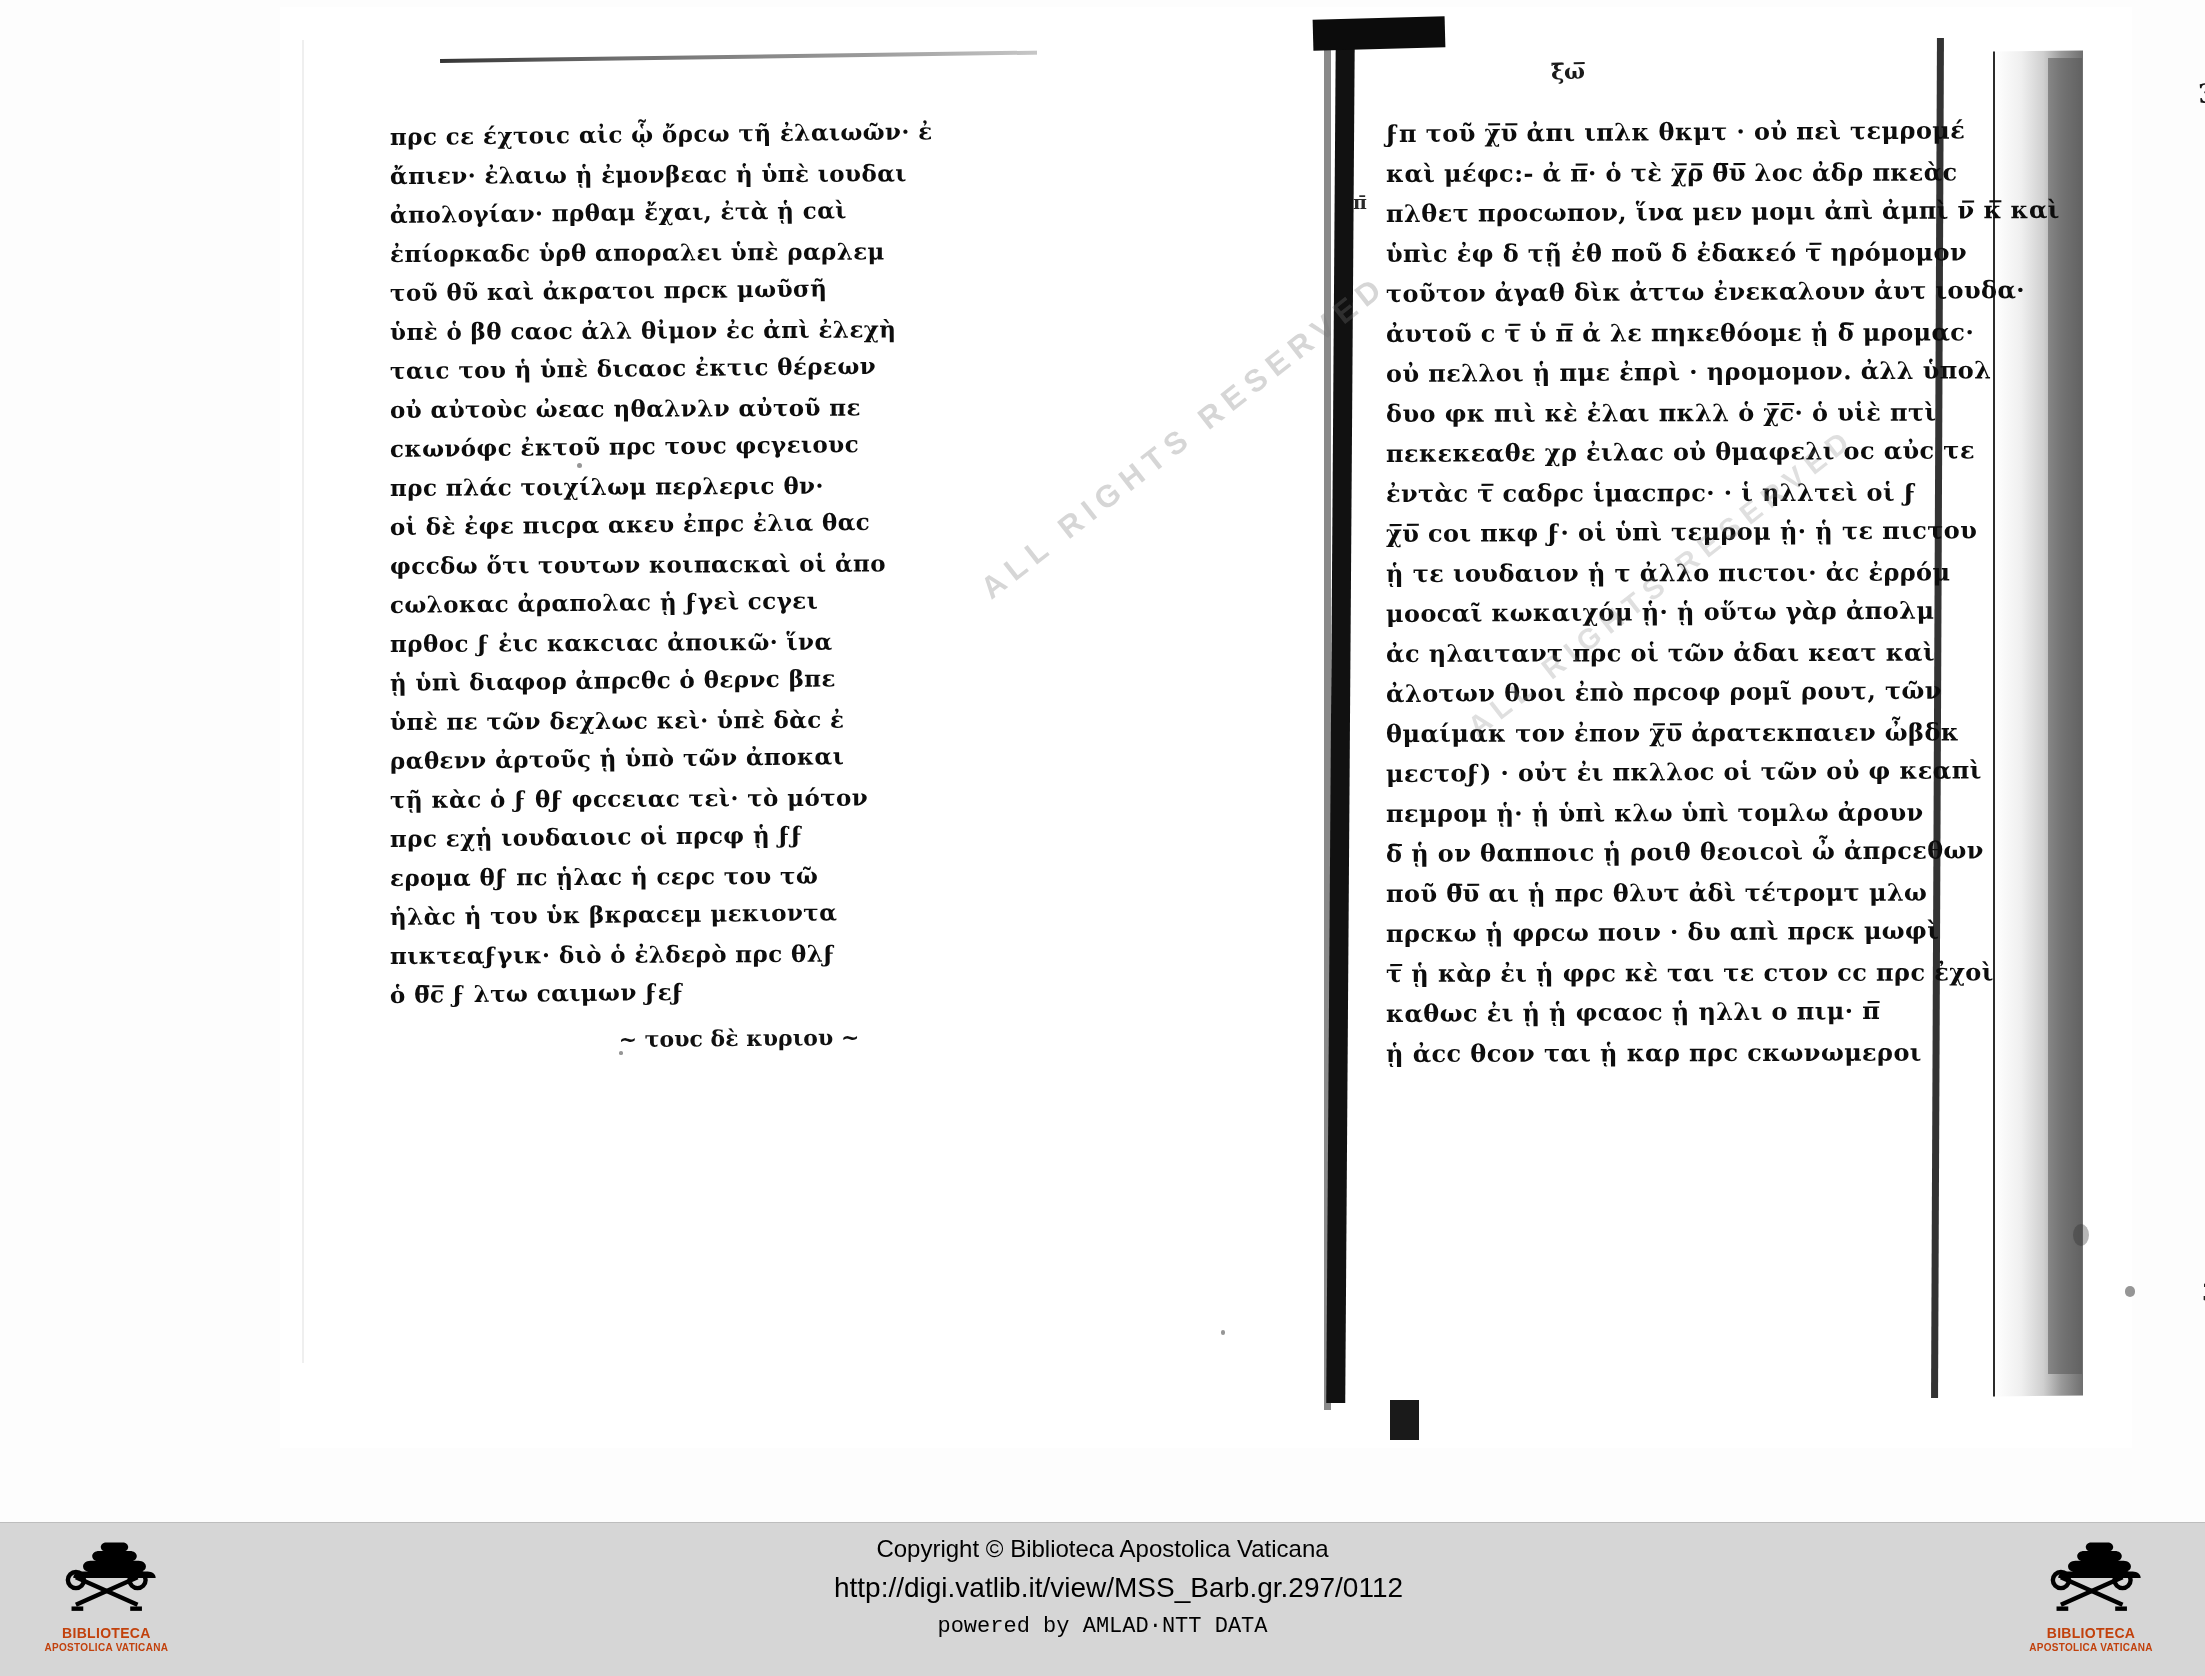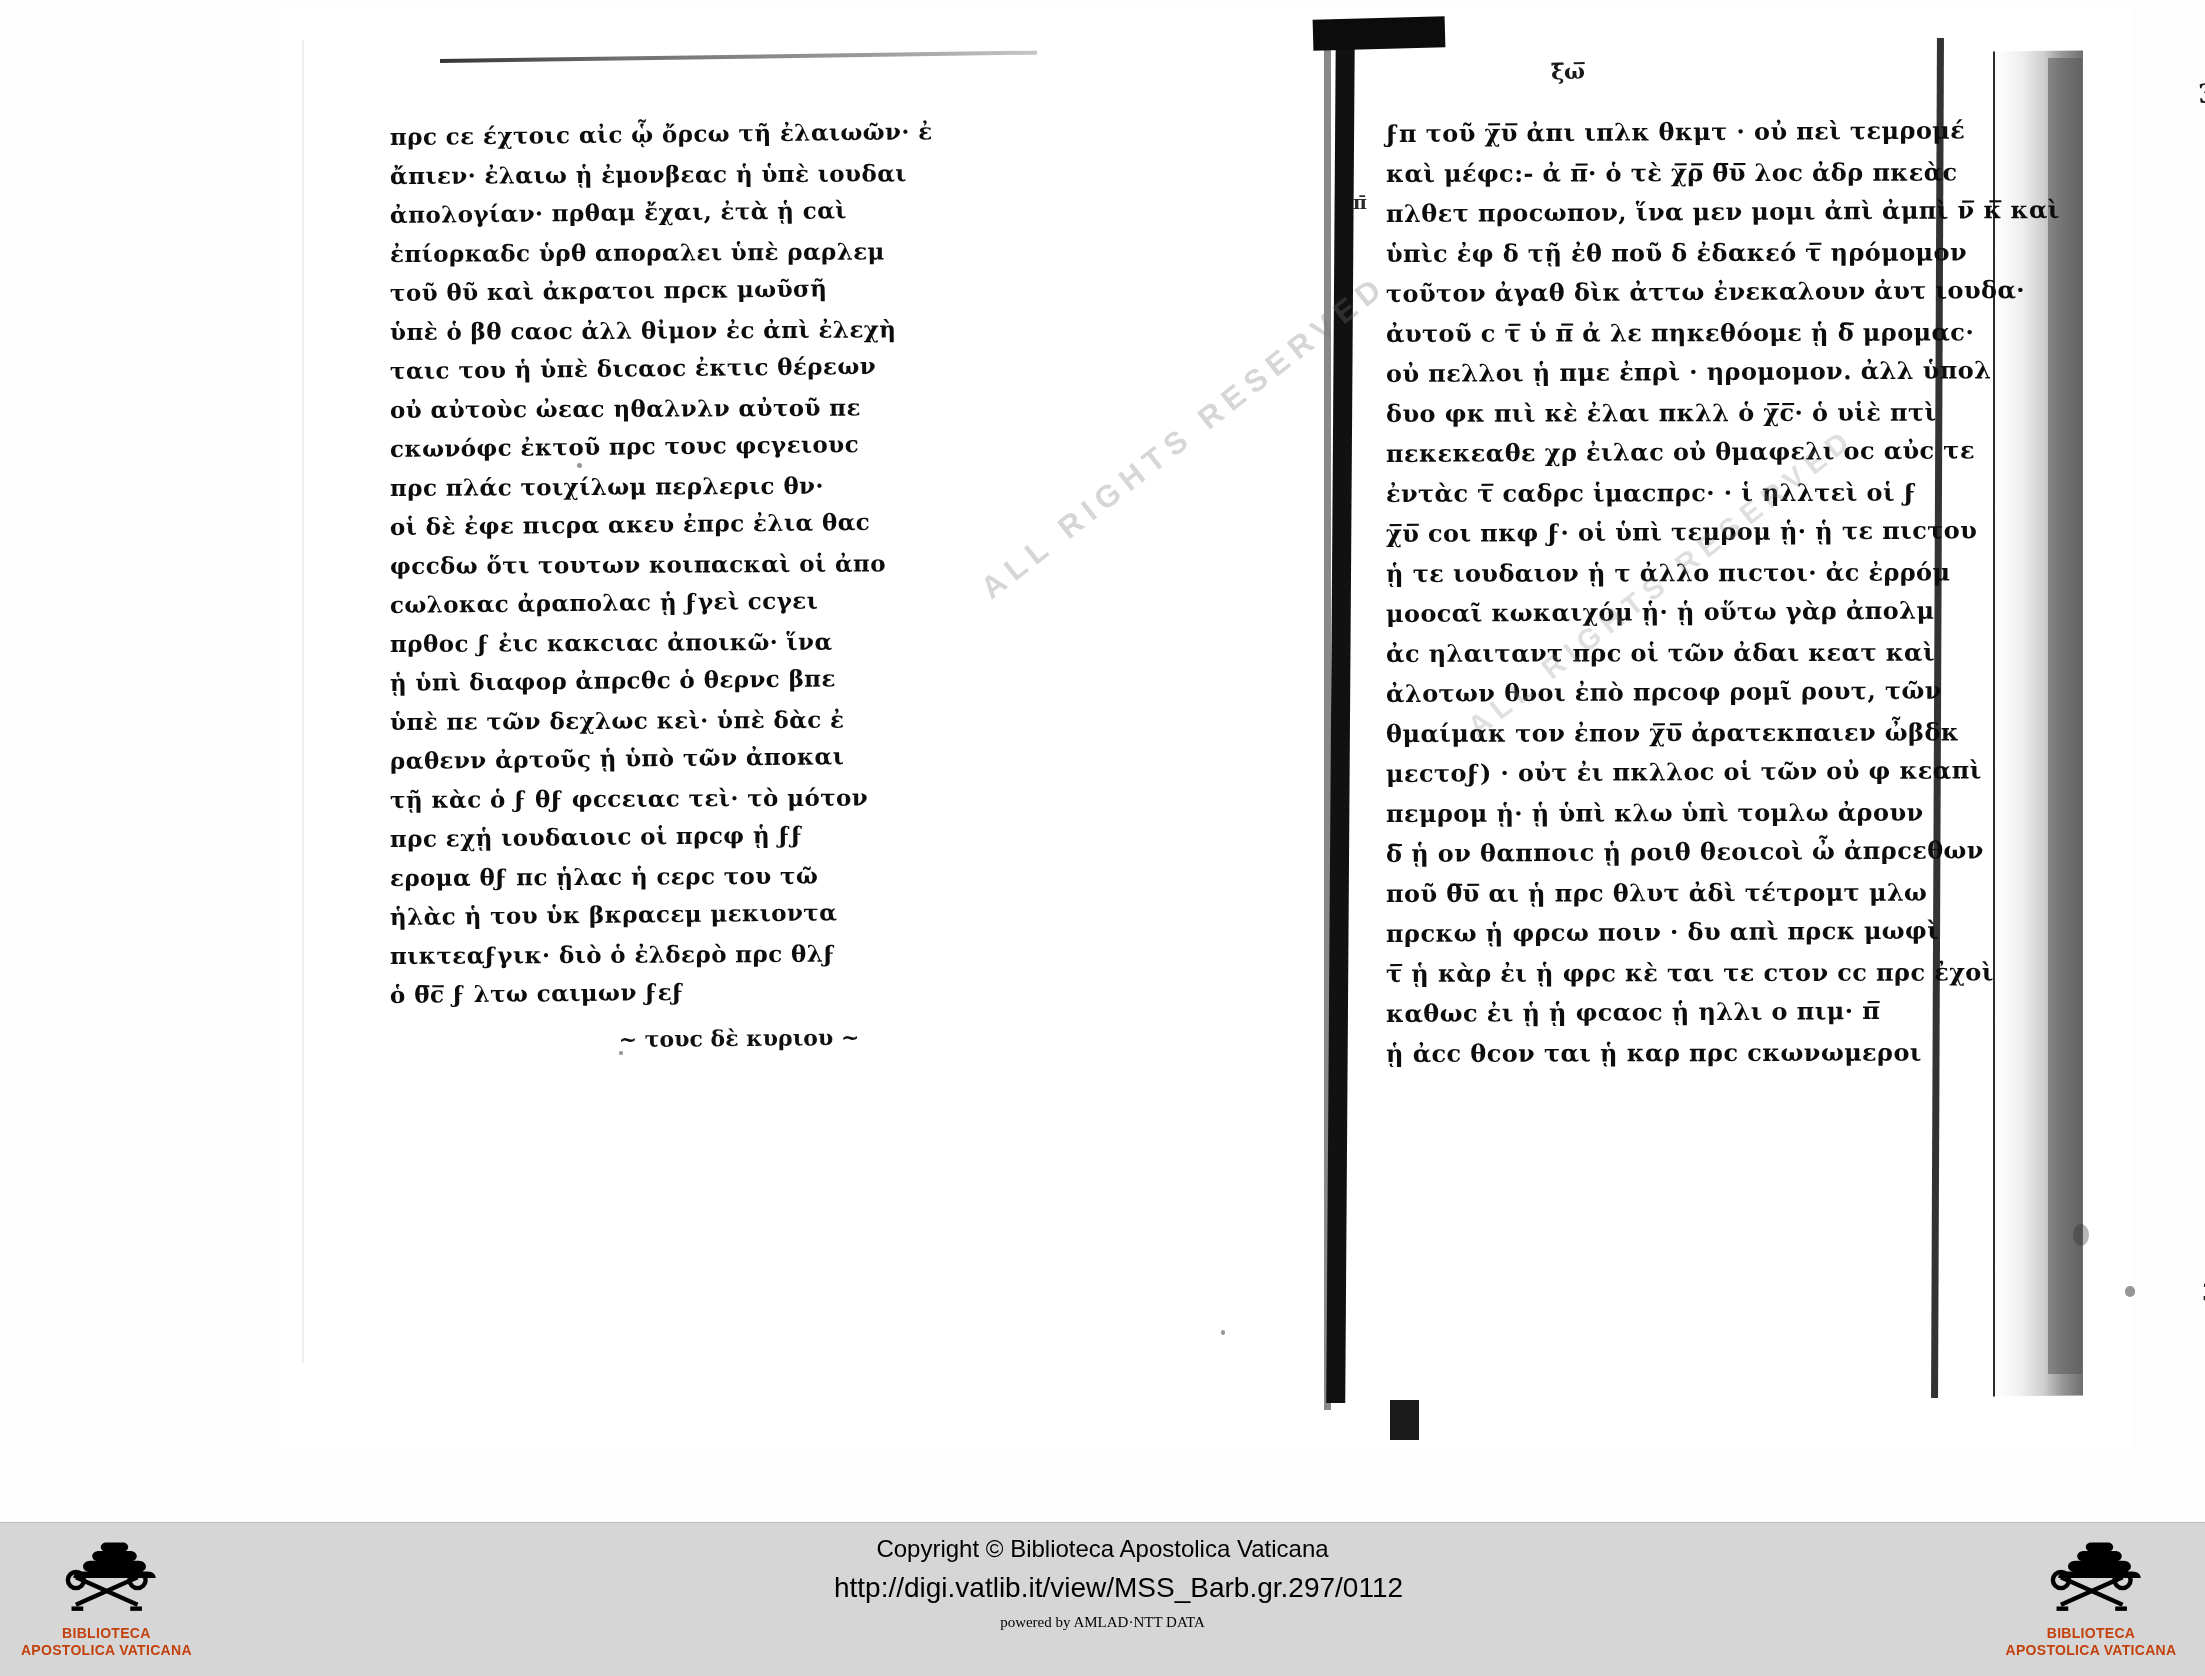--- a/index.html
+++ b/index.html
@@ -294,24 +294,24 @@
     font-family: "Liberation Sans", sans-serif;
   }
   .url-line {
     font-size: 28px;
     color: #000;
     margin-top: 8.8px;
     font-family: "Liberation Sans", sans-serif;
     padding-left: 32px;
   }
   .powered-line {
-    font-size: 15px;
+    font-size: 22px;
     color: #000;
     margin-top: 10.3px;
-    font-family: Liberation Serif, serif;
+    font-family: Liberation Mono, monospace;
   }
 
   .seal {
     position: absolute;
     top: 14.7px;
     width: 198px;
     height: 129px;
   }
   .seal.left { left: 7.4px; }
   .seal.right { left: 1992px; }
@@ -330,21 +330,21 @@
     width: 198px;
     text-align: center;
     font-size: 14px;
     font-weight: 700;
     letter-spacing: 0.3px;
     color: #c2410c;
     font-family: "Liberation Sans", sans-serif;
   }
   .seal .ring-text .sub {
     display: block;
-    font-size: 14px;
+    font-size: 10px;
     margin-top: 1.5px;
   }
 </style>
 </head>
 <body>
 
 <div id="viewer">
 
   <div id="plate">
 

